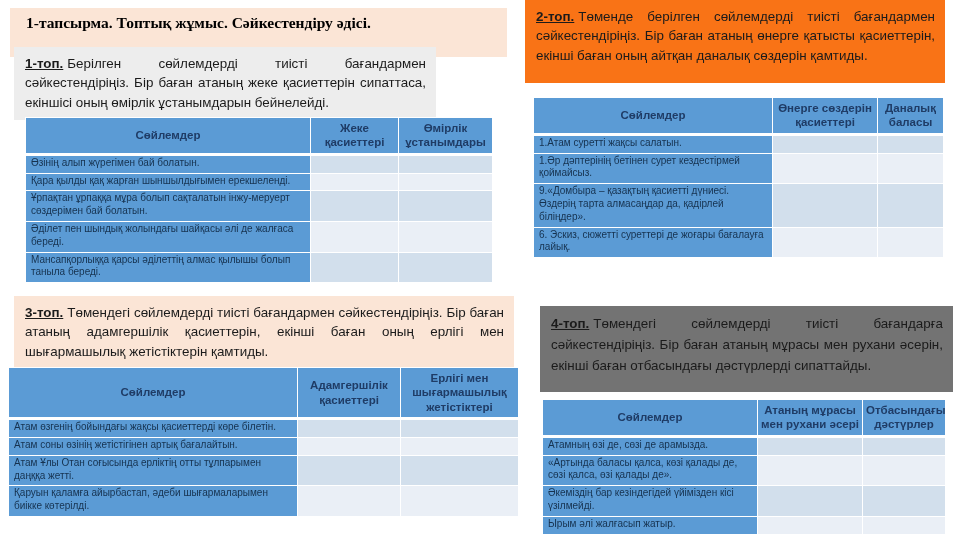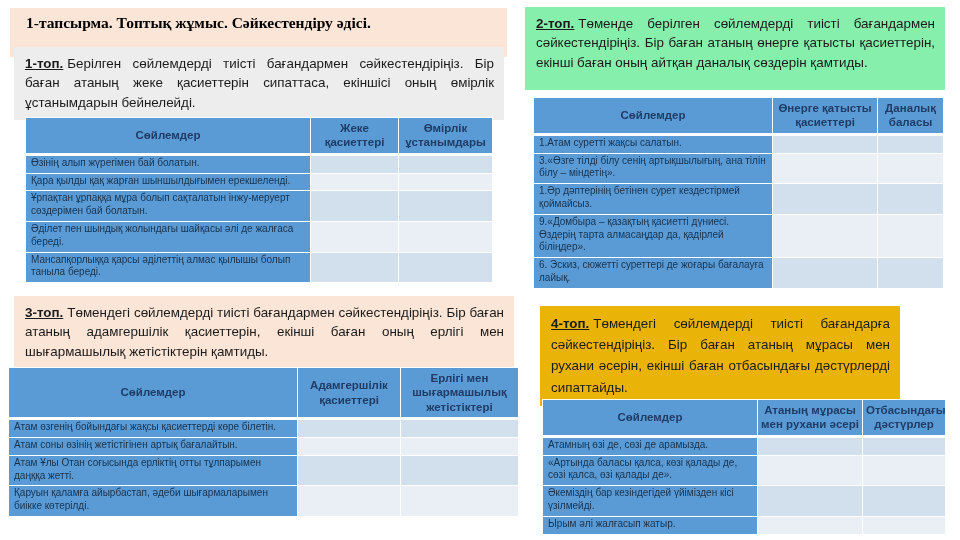--- a/index.html
+++ b/index.html
@@ -18,24 +18,24 @@
     font-weight:bold; font-size:15.5px; color:#000;
     padding:6px 0 0 16px;
   }
 
   
   .instr {
     font-size:13.4px; line-height:1.44; text-align:justify;
     color:#1b1b1b; padding:7px 10px 8px 11px;
   }
   .instr .lbl { font-weight:bold; text-decoration:underline; margin-right:4px; }
-  #g1 { left:14px;  top:47px;  width:490px; background:#ededed; min-height:63px; }
-  #g2 { left:525px; top:7px;   width:420px; background:#86efac; min-height:83px; }
+  #g1 { left:14px;  top:47px;  width:422px; background:#ededed; min-height:63px; }
+  #g2 { left:525px; top:0;   width:420px; background:#f97316; min-height:83px; }
   #g3 { left:14px;  top:296px; width:500px; background:#fbe5d6; min-height:57px; }
-  #g4 { left:540px; top:306px; width:360px; background:#eab308; min-height:86px; line-height:1.58; }
+  #g4 { left:540px; top:306px; width:413px; background:#737373; min-height:86px; line-height:1.58; }
 
   
   table.mtable { border-collapse:collapse; table-layout:fixed; }
   table.mtable th {
     background:#5b9bd5; color:#1f3c66;
     font-size:11.5px; font-weight:bold; text-align:center; vertical-align:middle;
     padding:3px 3px; line-height:1.25;
     border:1.5px solid #ffffff; border-bottom:3px solid #ffffff;
   }
   table.mtable td { border:1.5px solid #ffffff; vertical-align:top; }
@@ -150,32 +150,27 @@
 
 <table id="table2" class="abs mtable">
   <colgroup>
       <col style="width:239px">
       <col style="width:105px">
       <col style="width:66px">
     </colgroup>
   <thead>
     <tr>
       <th>Сөйлемдер</th>
-      <th>Өнерге қатысты қасиеттері</th>
+      <th>Өнерге сөздерін қасиеттері</th>
       <th>Даналық баласы</th>
     </tr>
   </thead>
   <tbody>
     <tr>
         <td class="sent">1.Атам суретті жақсы салатын.</td>
-        <td class="ans"></td>
-        <td class="ans"></td>
-      </tr>
-    <tr>
-        <td class="sent">3.«Өзге тілді білу сенің артықшылығың, ана тілін білу – міндетің».</td>
         <td class="ans"></td>
         <td class="ans"></td>
       </tr>
     <tr>
         <td class="sent">1.Әр дәптерінің бетінен сурет кездестірмей қоймайсыз.</td>
         <td class="ans"></td>
         <td class="ans"></td>
       </tr>
     <tr>
         <td class="sent">9.«Домбыра – қазақтың қасиетті дүниесі. Өздерің тарта алмасаңдар да, қадірлей біліңдер».</td>

